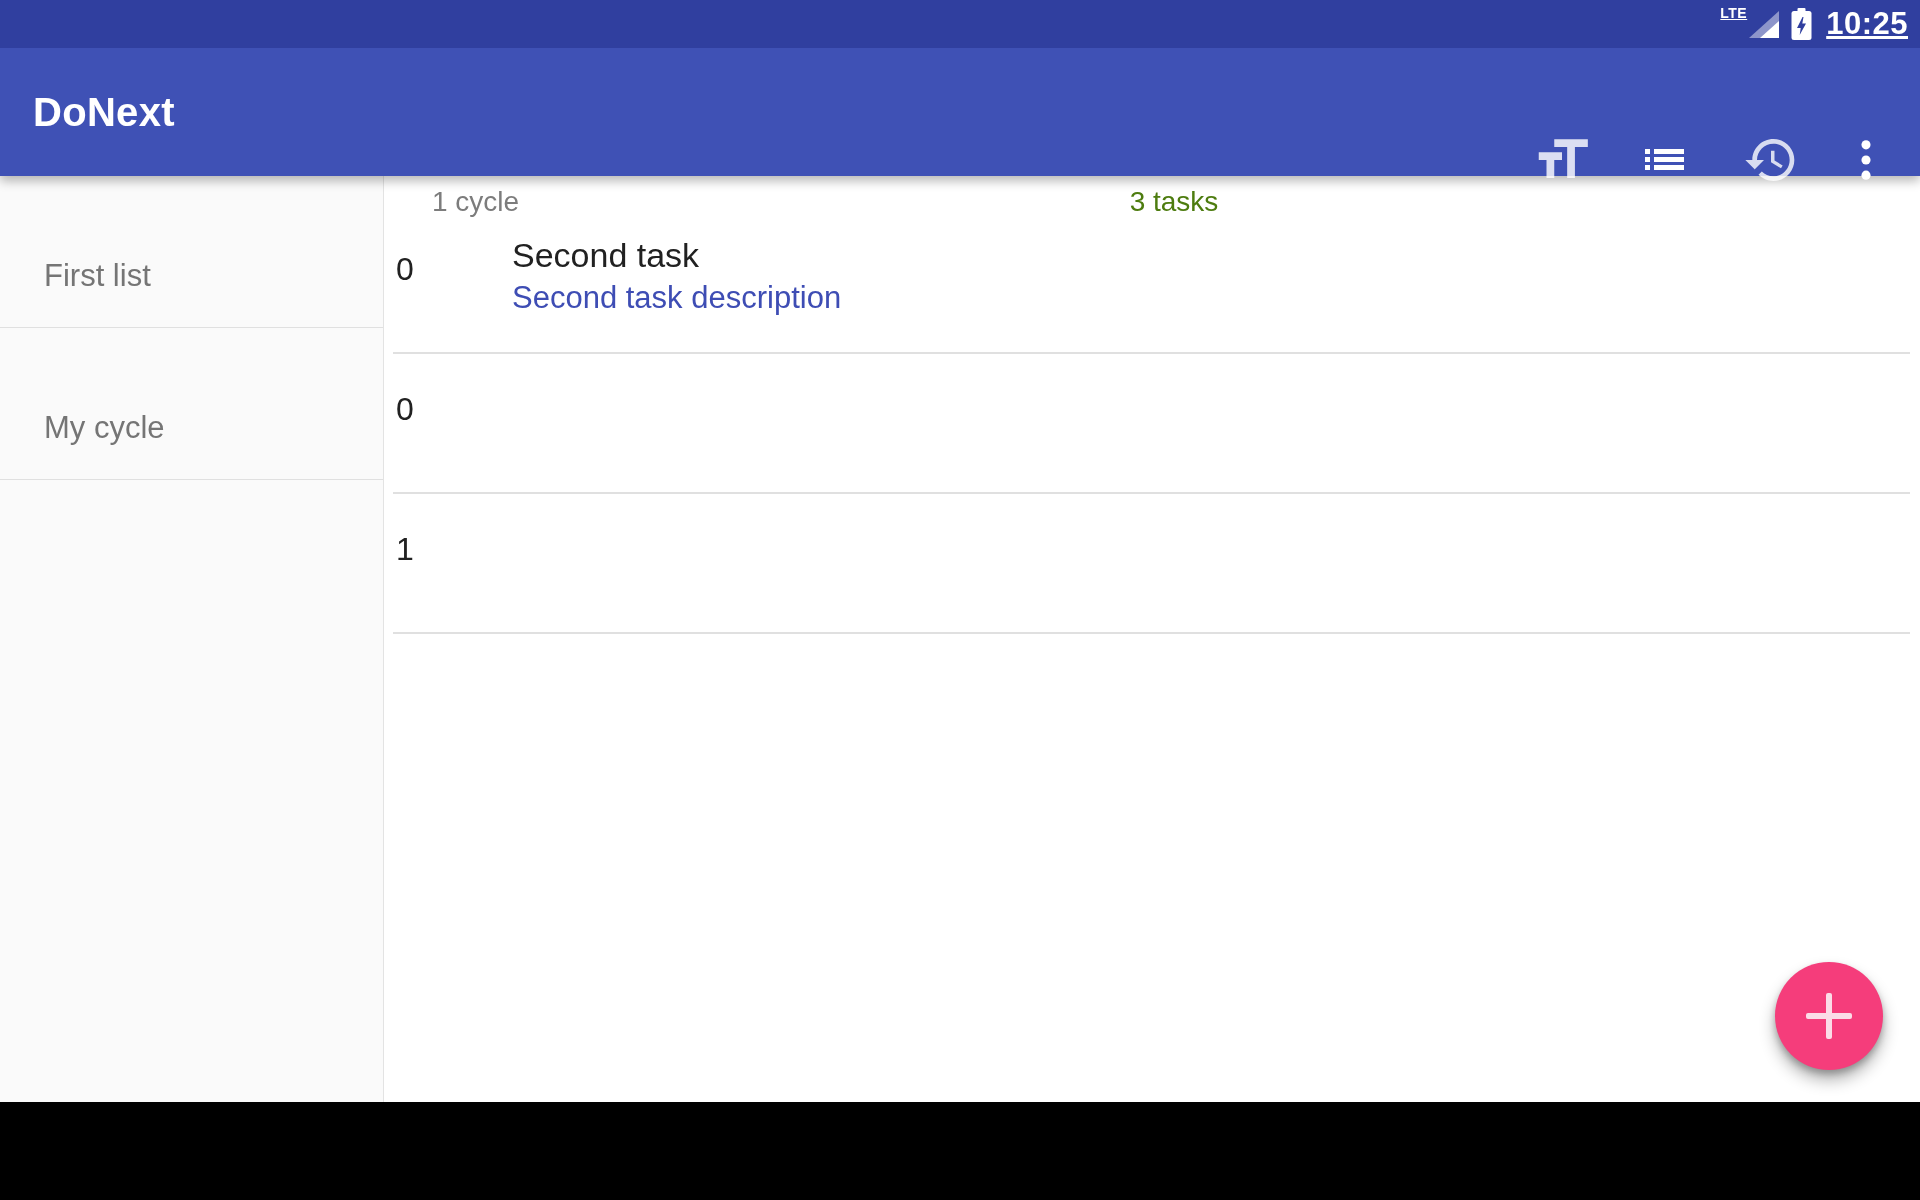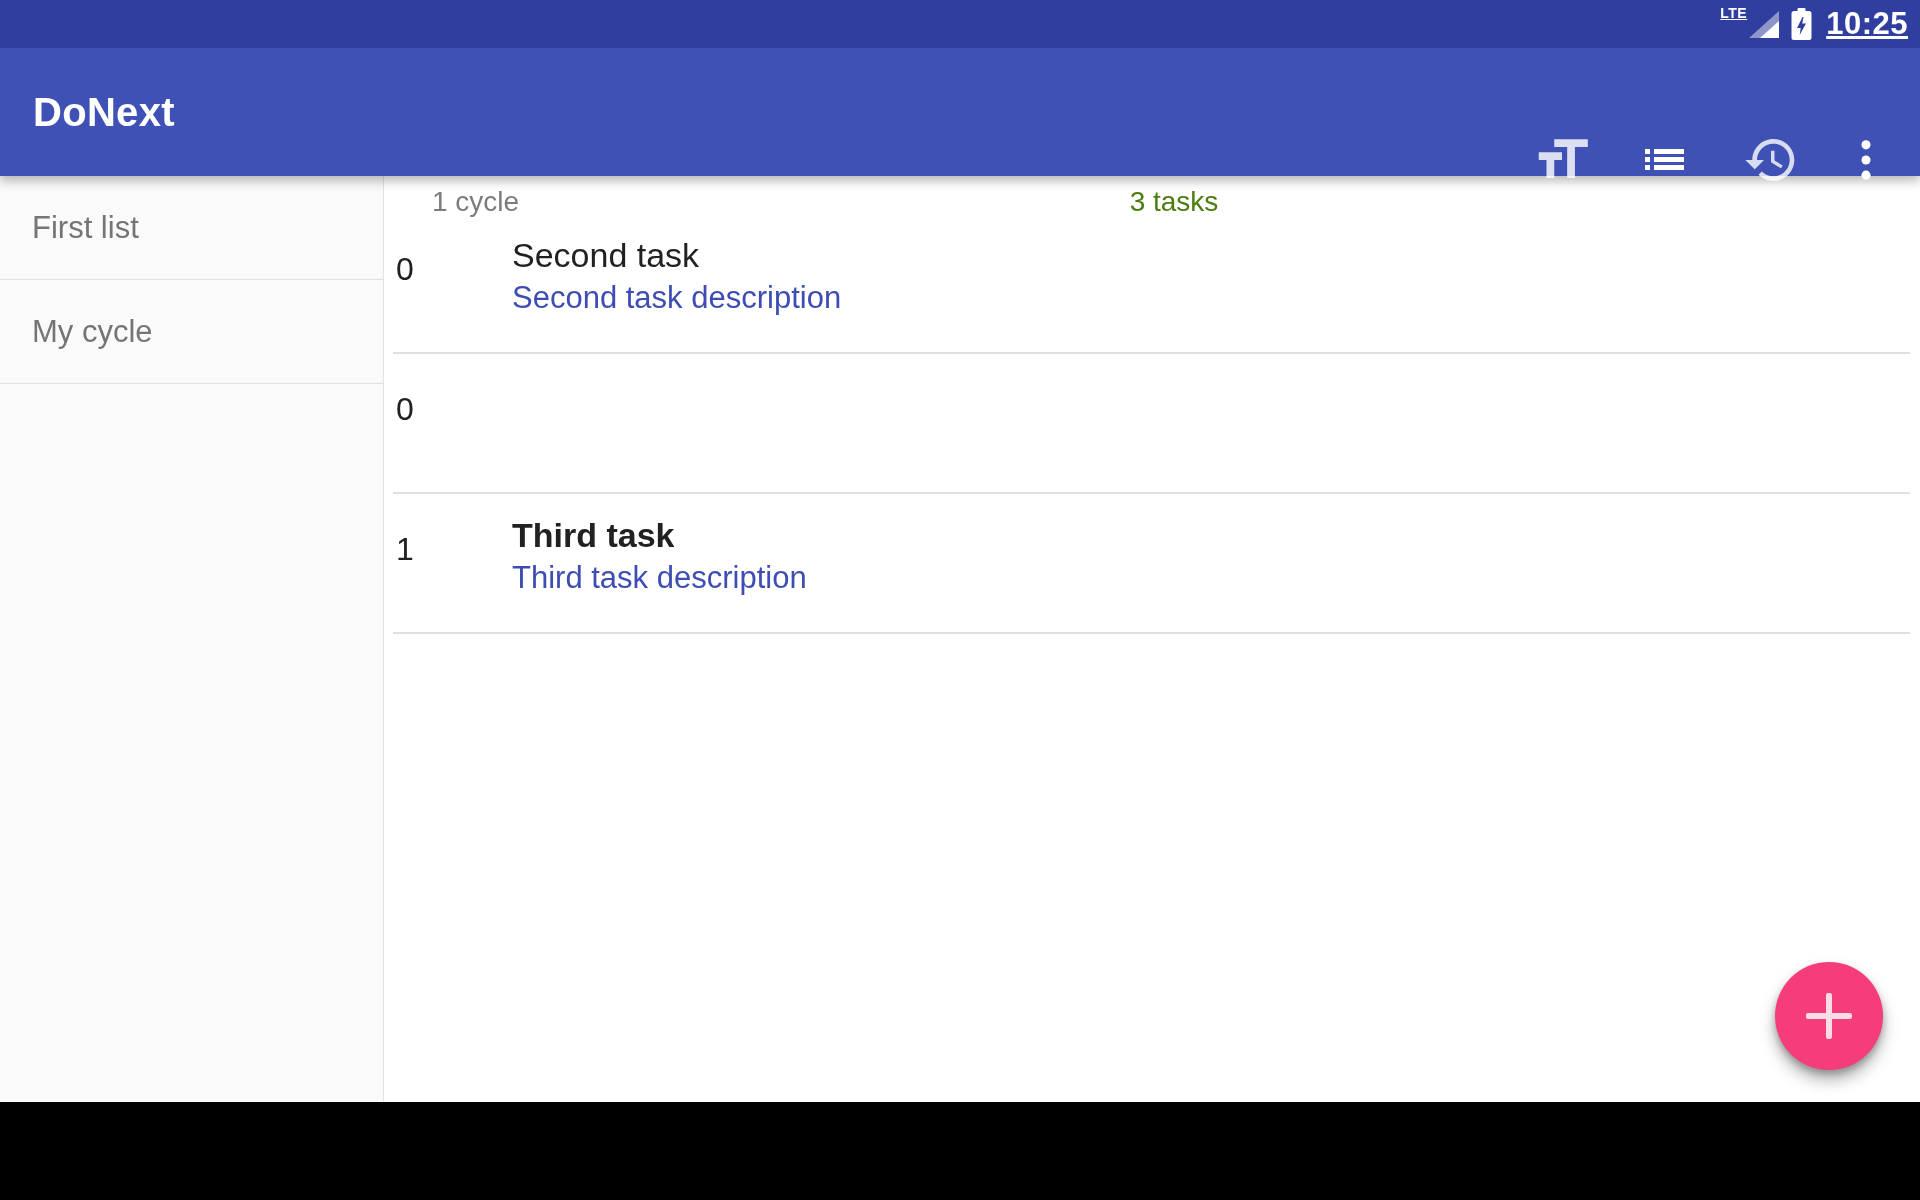--- a/index.html
+++ b/index.html
@@ -33,22 +33,22 @@
   .action{position:absolute;cursor:pointer;}
   .action svg{display:block;}
   
   .body-area{position:absolute;left:0;top:176px;width:1920px;height:926px;background:#fff;}
   .sidebar{
     position:absolute;left:0;top:0;width:384px;height:926px;
     background:var(--sidebar-bg,#FAFAFA);border-right:1px solid #E3E3E3;
     box-sizing:border-box;
   }
   .side-item{
-    height:103px;display:flex;align-items:center;padding-left:32px;
-    color:var(--muted-text,#757575);font-size:31px;cursor:pointer;
+    height:103px;display:flex;align-items:center;padding-left:44px;
+    color:var(--muted-text,#757575);font-size:31px;cursor:pointer;margin-top:48px;
   }
   .side-divider{height:1px;background:var(--divider,#E0E0E0);margin:0;}
   
   .main{position:absolute;left:385px;top:0;width:1535px;height:926px;background:#fff;}
   .list-header{position:relative;height:30px;padding-top:8px;margin-left:43px;}
   .hdr-cycles{
     position:absolute;left:4px;top:10px;font-size:28px;color:#7C7C7C;white-space:nowrap;
   }
   .hdr-tasks{
     position:absolute;left:50%;transform:translateX(-50%);top:10px;
@@ -170,24 +170,20 @@
         <div class="row-divider"></div>
       </div>
 
       <div class="task-row">
         <span class="task-count">0</span>
         <div class="row-divider"></div>
       </div>
 
       <div class="task-row">
         <span class="task-count">1</span>
-        <div class="task-text">
-          <div class="task-title bold">Third task</div>
-          <div class="task-desc">Third task description</div>
-        </div>
         <div class="row-divider"></div>
       </div>
     </div>
   </div>
 
   <div class="fab">
     <span class="fab-plus"></span>
   </div>
 
   <div class="nav-bar">

